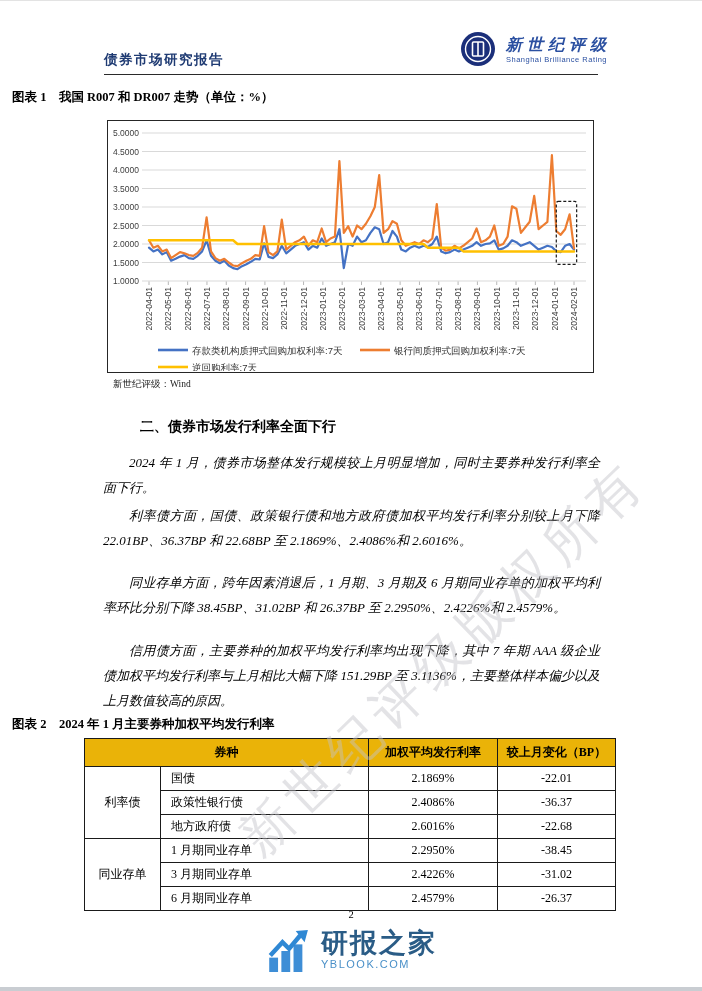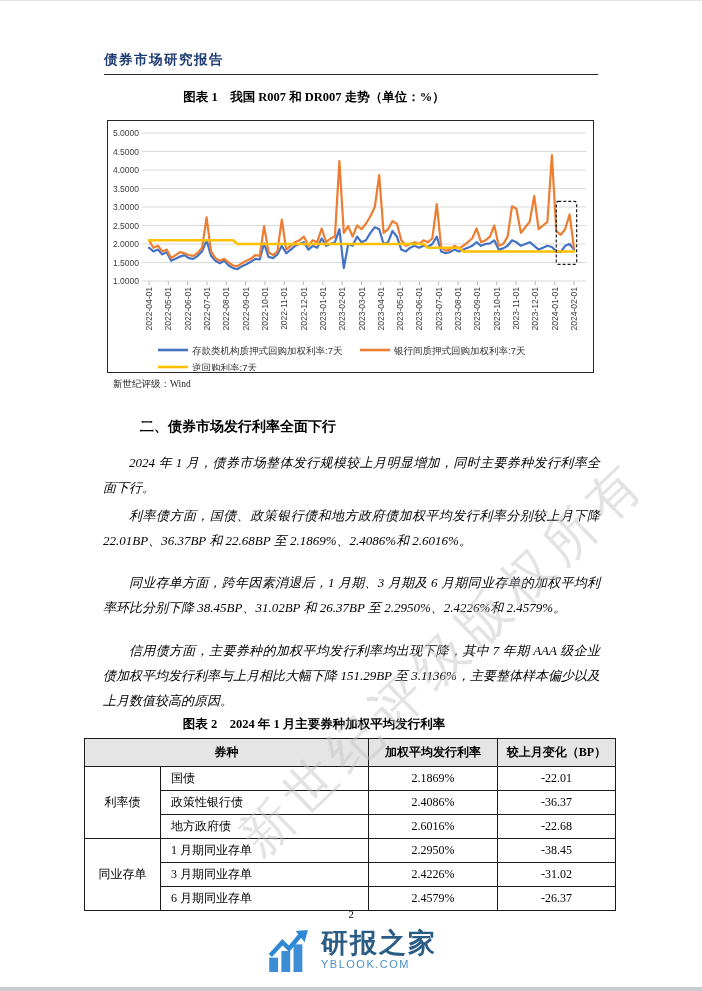--- a/index.html
+++ b/index.html
@@ -12,39 +12,39 @@
   
   .report-title{position:absolute;left:104px;top:50px;font-size:13.5px;font-weight:bold;
     color:#1f3b73;letter-spacing:1.5px;font-family:"Liberation Sans","DejaVu Sans",sans-serif;}
   .header-rule{position:absolute;left:104px;top:73px;width:494px;border-top:1.6px solid #2a2a2a;}
   .brand{position:absolute;left:458px;top:28px;display:flex;align-items:center;gap:8px;}
   .brand-text .cn{font-size:16px;font-weight:bold;color:#2b50a1;letter-spacing:5px;
     font-style:italic;line-height:20px;}
   .brand-text .en{font-size:7.5px;color:#2b50a1;letter-spacing:0.5px;
     font-family:"Liberation Sans","DejaVu Sans",sans-serif;}
   
-  .fig-caption{position:absolute;left:0;width:628px;text-align:center;font-size:12.5px;
+  .fig-caption{position:absolute;left:12px;width:628px;text-align:left;font-size:12.5px;
     font-weight:bold;}
   #fig1-caption{top:88px;}
   .chart-box{position:absolute;left:107px;top:119px;width:487px;height:253px;
     border:1.5px solid #262626;box-sizing:border-box;background:#fff;}
   .chart-box svg{display:block;}
   .source-note{position:absolute;left:113px;top:377px;font-size:9.5px;color:#1a1a1a;}
   
   .sec-heading{position:absolute;left:104px;top:417px;width:497px;font-size:14px;
     font-weight:bold;padding-left:36px;box-sizing:border-box;}
   .para{position:absolute;left:103px;width:497px;font-size:13px;line-height:25px;
     text-indent:2em;text-align:justify;margin:0;font-style:italic;}
   #p1{top:449px;} #p2{top:502px;} #p3{top:557px;margin-top:12px;} #p4{top:637px;}
   #fig2-caption{top:715px;}
   
   .rate-table{position:absolute;left:84px;top:737px;width:531px;border-collapse:collapse;
     font-size:12px;table-layout:fixed;}
   .rate-table th,.rate-table td{border:1px solid #1a1a1a;padding:0 4px;text-align:center;}
-  .rate-table thead th{background:#e5e5e5;height:27px;font-weight:bold;}
+  .rate-table thead th{background:#eab308;height:27px;font-weight:bold;}
   .rate-table tbody td{height:23px;}
   .rate-table .c-name{text-align:left;padding-left:10px;}
   
   .page-number{position:absolute;left:0;width:702px;top:908px;text-align:center;
     font-size:10.5px;}
   .site-logo{position:absolute;left:50%;transform:translateX(-50%);top:928px;
     display:flex;align-items:center;gap:10px;}
   .site-logo .cn{font-size:27px;font-weight:bold;color:#2a5c86;letter-spacing:2px;
     line-height:28px;font-family:"Liberation Sans","DejaVu Sans",sans-serif;}
   .site-logo .en{font-size:11px;color:#4a90c8;letter-spacing:1.5px;line-height:15px;
@@ -53,20 +53,32 @@
   .watermark{position:absolute;left:225px;top:820px;transform:rotate(-44deg);
     transform-origin:0 0;font-size:52px;letter-spacing:8px;color:#c3c3c8;opacity:0.45;
     white-space:nowrap;pointer-events:none;z-index:3;}
 </style>
 </head>
 <body>
 
 <div class="page">
 
   <div class="report-title">债券市场研究报告</div>
+  <div class="brand">
+    <svg width="40" height="40" viewBox="0 0 40 40">
+      <circle cx="20" cy="20" r="17" fill="#1b2f7a"></circle>
+      <circle cx="20" cy="20" r="12.5" fill="none" stroke="#ffffff" stroke-width="1.4"></circle>
+      <rect x="14.5" y="13" width="11" height="14" fill="none" stroke="#ffffff" stroke-width="1.6" rx="1"></rect>
+      <line x1="20" y1="13" x2="20" y2="27" stroke="#ffffff" stroke-width="1.6"></line>
+    </svg>
+    <div class="brand-text">
+      <div class="cn">新世纪评级</div>
+      <div class="en">Shanghai Brilliance Rating</div>
+    </div>
+  </div>
   <div class="header-rule"></div>
 
   <div class="fig-caption" id="fig1-caption">图表 1　我国 R007 和 DR007 走势（单位：%）</div>
   <div class="chart-box">
     <svg id="chart-svg" width="484" height="250" viewBox="0 0 484 250">
         <line x1="34" x2="478" y1="160" y2="160" stroke="#d9d9d9" stroke-width="1"></line>
         <line x1="34" x2="478" y1="141.5" y2="141.5" stroke="#d9d9d9" stroke-width="1"></line>
         <line x1="34" x2="478" y1="123" y2="123" stroke="#d9d9d9" stroke-width="1"></line>
         <line x1="34" x2="478" y1="104.5" y2="104.5" stroke="#d9d9d9" stroke-width="1"></line>
         <line x1="34" x2="478" y1="86" y2="86" stroke="#d9d9d9" stroke-width="1"></line>

